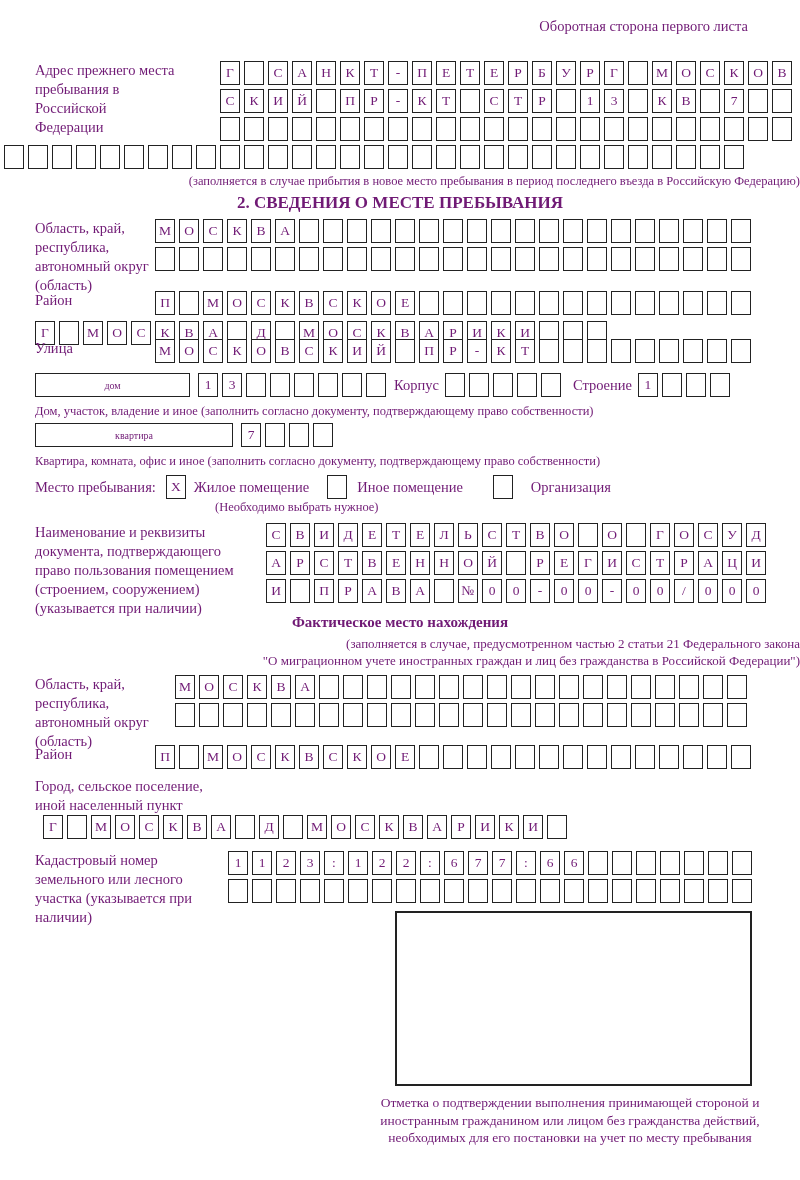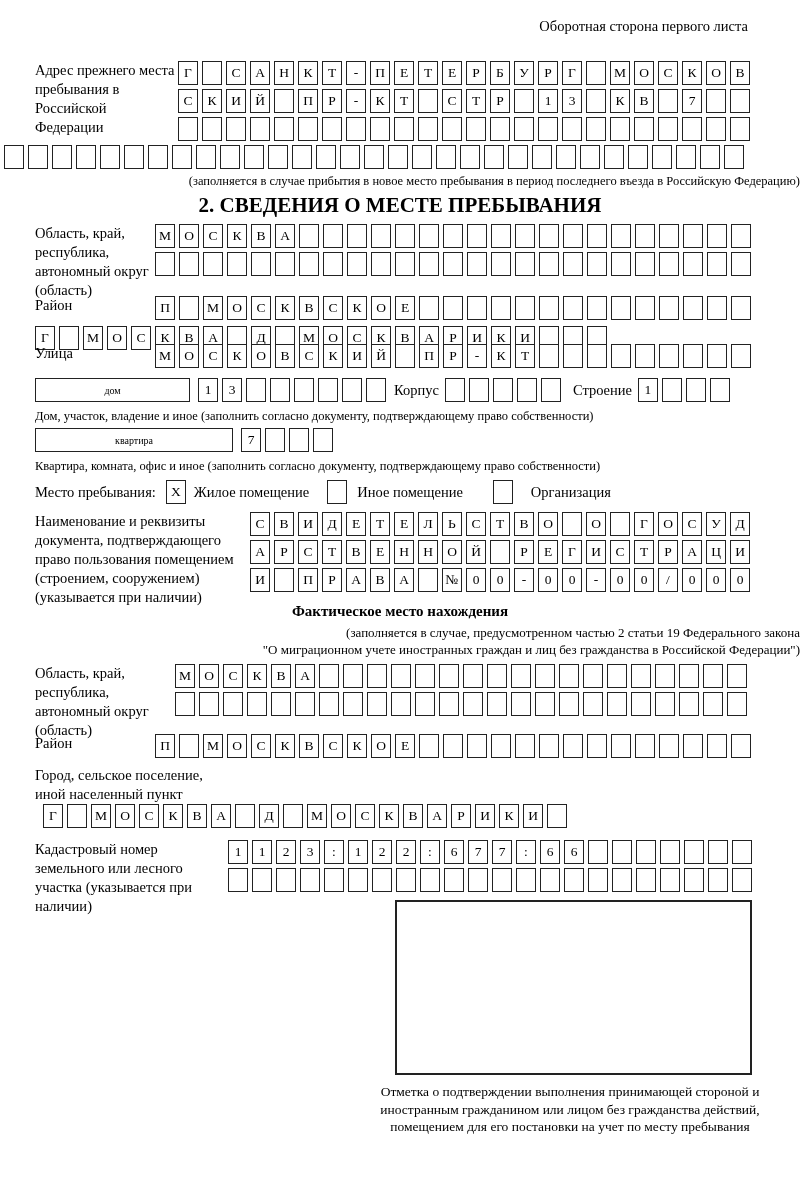--- a/index.html
+++ b/index.html
@@ -1,45 +1,45 @@
 <!DOCTYPE html>
 <html><head>
 <meta charset="utf-8">
 <style>
   html,body{margin:0;padding:0;background:#fff;}
-  .page{position:relative;width:800px;height:1180px;background:#ffffff;color:#000000;
+  .page{position:relative;width:800px;height:1180px;background:#ffffff;color:#701a75;
         font-family:"Liberation Serif", serif;overflow:hidden;}
   .flex{display:flex;align-items:flex-start;}
   .label{font-size:14.5px;line-height:19px;flex:0 0 auto;}
   .w120{width:120px;} .w143{width:143px;} .w140{width:140px;} .w185{width:185px;} .w205{width:205px;}
   .cells{display:flex;gap:4px;margin-bottom:4px;flex:0 0 auto;}
   .cell{box-sizing:border-box;width:20px;height:24px;border:1.6px solid #222;flex:0 0 auto;
         display:flex;align-items:center;justify-content:center;font-size:13.5px;background:#fff;}
   .header-note{margin:18px 52px 0 0;text-align:right;font-size:14.5px;}
   .note{font-size:12.5px;line-height:16px;}
   .center{text-align:right;}
-  .section-title{font-weight:bold;font-size:21px;text-align:center;}
+  .section-title{font-weight:bold;font-size:17px;text-align:center;}
   .wide-box{box-sizing:border-box;border:1.6px solid #222;height:24px;display:flex;
         align-items:center;justify-content:center;font-size:10px;flex:0 0 auto;background:#fff;}
   .inline-label{font-size:14.5px;line-height:24px;flex:0 0 auto;}
   .checkbox{box-sizing:border-box;width:20px;height:24px;border:1.6px solid #222;flex:0 0 auto;
         display:flex;align-items:center;justify-content:center;font-size:13.5px;background:#fff;}
   .stay-label{font-size:14.5px;line-height:24px;}
   .stamp-box{box-sizing:border-box;width:357px;height:175px;border:2px solid #222;
         margin:-16px 0 0 395px;background:#fff;}
   .stamp-caption{width:400px;margin:8px 0 0 370px;text-align:center;font-size:13.5px;line-height:17.5px;}
 </style>
 </head>
 <body>
 
 <div class="page">
 
   <div class="header-note">Оборотная сторона первого листа</div>
 
-  <div class="flex" style="margin:26px 0 0 35px;">
+  <div class="flex" style="margin:26px 0 0 35px;gap:42px;">
     <div class="label w143">Адрес прежнего места пребывания в Российской Федерации</div>
     <div>
       <div class="cells">
           <span class="cell">Г</span>
           <span class="cell"> </span>
           <span class="cell">С</span>
           <span class="cell">А</span>
           <span class="cell">Н</span>
           <span class="cell">К</span>
           <span class="cell">Т</span>
@@ -346,22 +346,23 @@
 
   <div class="flex" style="margin:6px 0 0 35px;">
     <span class="stay-label">Место пребывания:</span>
     <span class="checkbox" style="margin-left:10px;">X</span>
     <span class="stay-label" style="margin-left:8px;">Жилое помещение</span>
     <span class="checkbox" style="margin-left:18px;"></span>
     <span class="stay-label" style="margin-left:10px;text-align:center;">Иное помещение</span>
     <span class="checkbox" style="margin-left:30px;"></span>
     <span class="stay-label" style="margin-left:18px;">Организация</span>
   </div>
-
-  <div class="flex" style="margin:8px 0 0 35px;">
+  <div class="note" style="margin-left:215px;">(Необходимо выбрать нужное)</div>
+
+  <div class="flex" style="margin:8px 0 0 35px;gap:16px;">
     <div class="label w205">Наименование и реквизиты документа, подтверждающего право пользования помещением (строением, сооружением) (указывается при наличии)</div>
     <div style="margin-left:10px;">
       <div class="cells">
           <span class="cell">С</span>
           <span class="cell">В</span>
           <span class="cell">И</span>
           <span class="cell">Д</span>
           <span class="cell">Е</span>
           <span class="cell">Т</span>
           <span class="cell">Е</span>
@@ -423,21 +424,21 @@
           <span class="cell">0</span>
           <span class="cell">/</span>
           <span class="cell">0</span>
           <span class="cell">0</span>
           <span class="cell">0</span>
         </div>
     </div>
   </div>
 
   <div class="section-title" style="margin-top:-4px;font-size:15px;">Фактическое место нахождения</div>
-  <div class="note center" style="margin-top:4px;font-size:13px;line-height:17px;">(заполняется в случае, предусмотренном частью 2 статьи 19 Федерального закона</div>
+  <div class="note center" style="margin-top:4px;font-size:13px;line-height:17px;">(заполняется в случае, предусмотренном частью 2 статьи 21 Федерального закона</div>
   <div class="note center" style="font-size:13px;line-height:17px;">"О миграционном учете иностранных граждан и лиц без гражданства в Российской Федерации")</div>
 
   <div class="flex" style="margin:6px 0 0 35px;">
     <div class="label w140">Область, край, республика, автономный округ (область)</div>
     <div>
       <div class="cells">
           <span class="cell">М</span>
           <span class="cell">О</span>
           <span class="cell">С</span>
           <span class="cell">К</span>
@@ -598,15 +599,15 @@
           <span class="cell"></span>
           <span class="cell"></span>
           <span class="cell"></span>
           <span class="cell"></span>
           <span class="cell"></span>
         </div>
     </div>
   </div>
 
   <div class="stamp-box"></div>
-  <div class="stamp-caption">Отметка о подтверждении выполнения принимающей стороной и иностранным гражданином или лицом без гражданства действий, помещением для его постановки на учет по месту пребывания</div>
+  <div class="stamp-caption">Отметка о подтверждении выполнения принимающей стороной и иностранным гражданином или лицом без гражданства действий, необходимых для его постановки на учет по месту пребывания</div>
 
 </div>
 
 </body></html>

